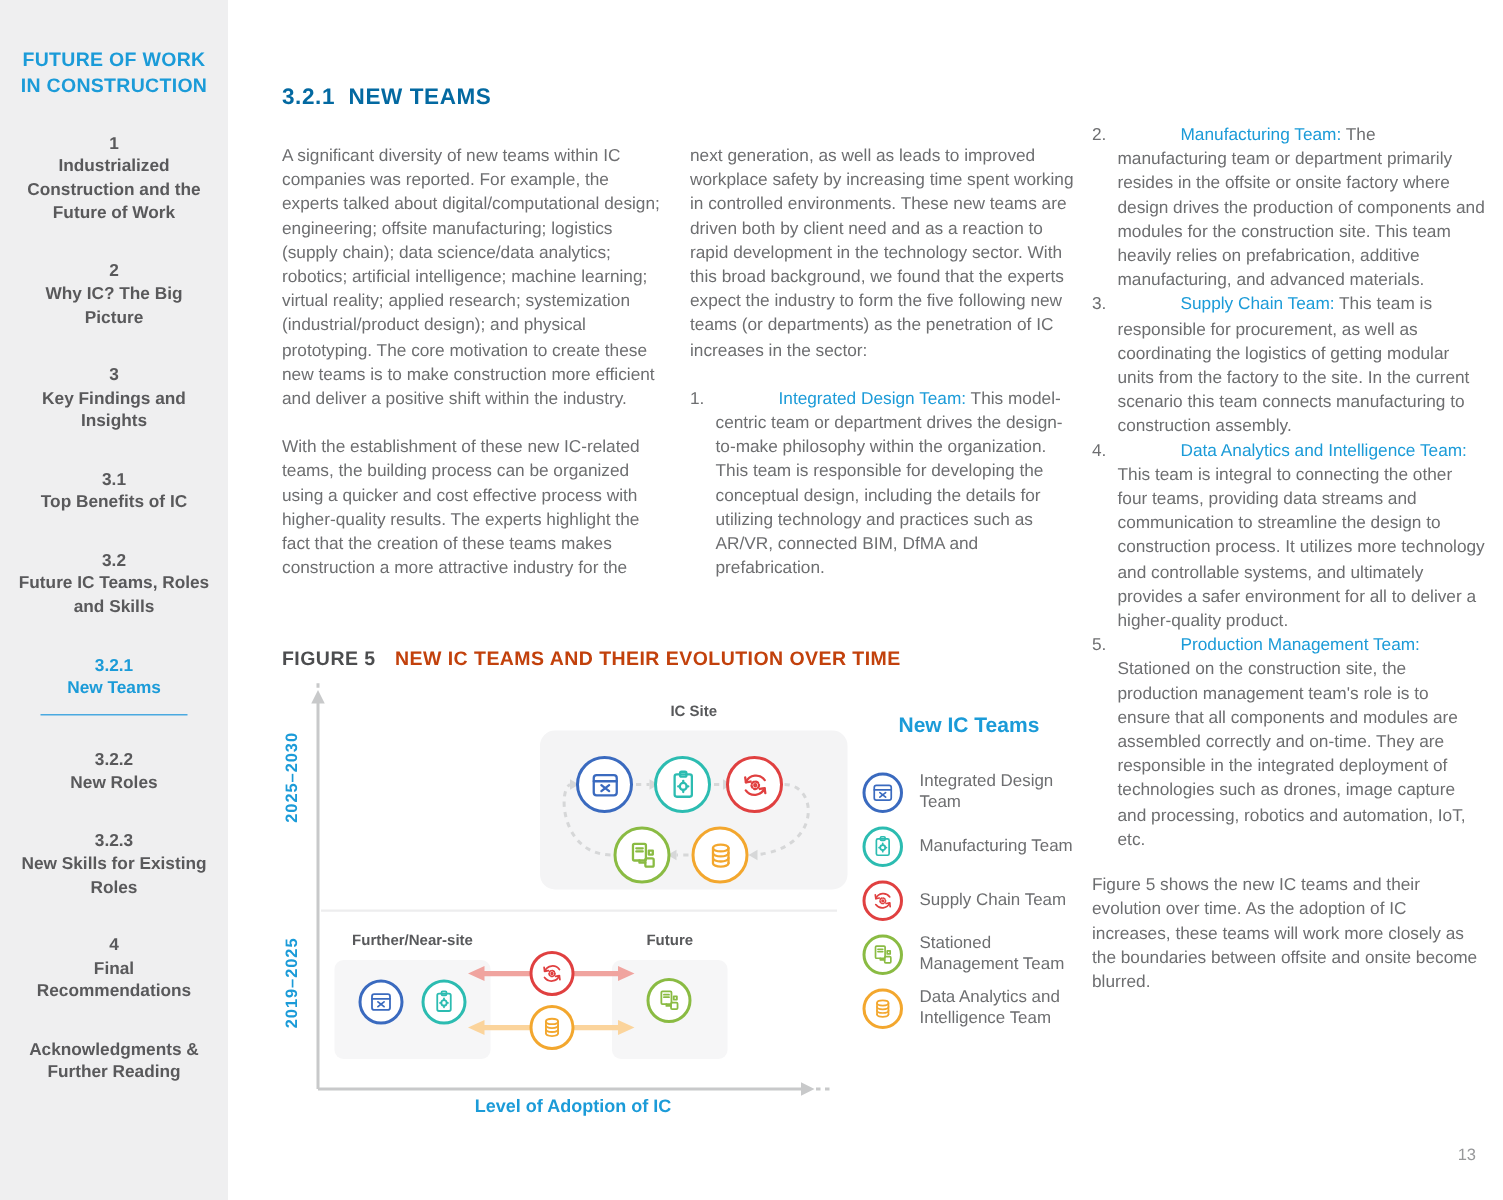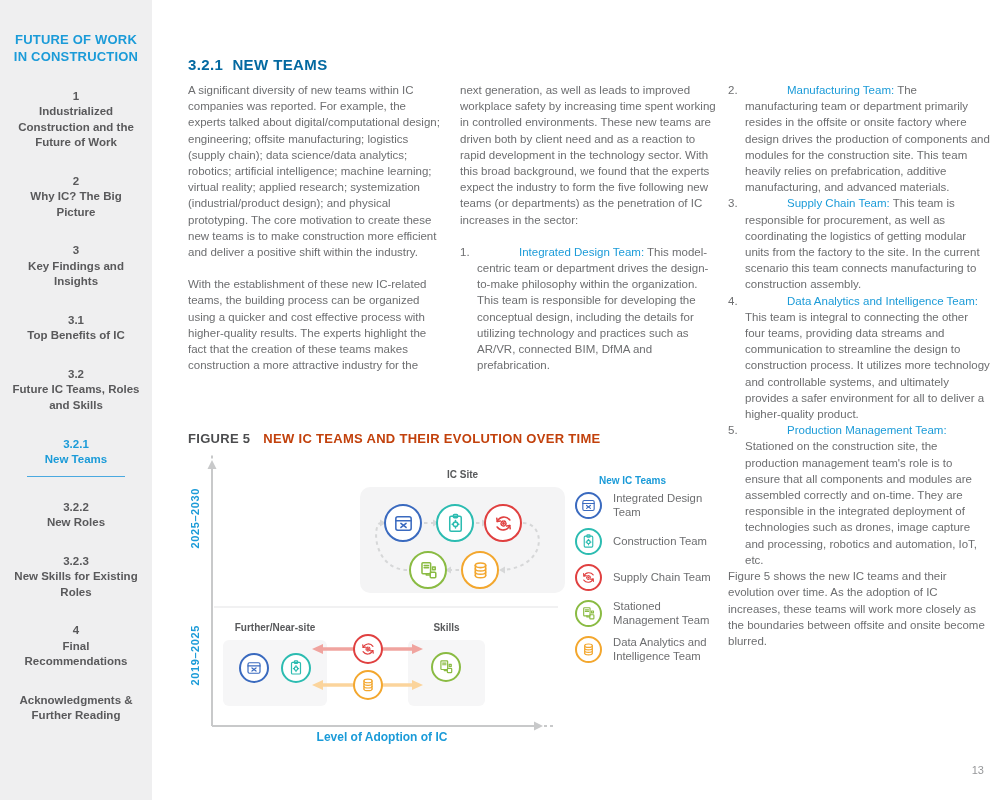--- a/index.html
+++ b/index.html
@@ -12,21 +12,21 @@
   .sidebar{position:absolute;left:0;top:0;width:152px;height:800px;background:#efeff0;text-align:center;}
   .sb-title{margin:32px 12px 0;color:#1b9bd8;font-size:13px;font-weight:bold;line-height:1.3;letter-spacing:.2px;}
   .sb-item{margin-top:23px;padding:0 10px;font-size:11.5px;font-weight:bold;color:#59595b;line-height:1.35;cursor:pointer;}
   .sb-item .sb-num{display:block;}
   .sb-item.active{color:#1b9bd8;}
   .sb-item.active::after{content:"";display:block;width:98px;margin:8px auto 0;border-bottom:1.5px solid #4aa9e0;}
   
   .heading{position:absolute;left:188px;top:46px;font-size:15px;font-weight:bold;color:#0369a1;letter-spacing:.4px;}
   .heading .hnum{margin-right:9px;}
   .col{position:absolute;top:82px;width:257px;font-size:11.5px;line-height:16.2px;color:#6d6e70;}
-  .col p{margin:0 0 16px 0;}
+  .col p{margin:14px 0 16px 0;}
   .col-1{left:188px;}
   .col-2{left:460px;}
   .col-3{left:728px;width:262px;}
   .num-item{display:flex;}
   .num-item .n{flex:none;width:17px;}
   .num-item .c{flex:1;}
   .lead{color:#1b9bd8;padding-left:42px;}
   .closing{margin-top:16px;}
   
   .fig-caption{position:absolute;left:188px;top:431px;font-size:13px;font-weight:bold;letter-spacing:.3px;}
@@ -49,21 +49,21 @@
   .xlab{position:absolute;left:24px;top:275px;width:340px;text-align:center;color:#1b9bd8;font-size:12px;font-weight:bold;}
   .circ{position:absolute;border:2px solid currentColor;border-radius:50%;background:#fff;
         display:flex;align-items:center;justify-content:center;box-sizing:border-box;}
   .c38{width:38px;height:38px;}
   .c38 svg{width:23px;height:23px;}
   .c30{width:30px;height:30px;}
   .c30 svg{width:18px;height:18px;}
   .icon-svg{stroke:currentColor;fill:none;stroke-width:1.6;stroke-linecap:round;stroke-linejoin:round;}
   
   .legend{position:absolute;left:387px;top:20px;width:160px;}
-  .legend-title{color:#1b9bd8;font-size:10px;font-weight:bold;margin-bottom:6px;padding-left:24px;}
+  .legend-title{color:#1b9bd8;font-size:14px;font-weight:bold;margin-bottom:24px;padding-left:24px;}
   .legend-item{display:flex;align-items:center;margin-bottom:9px;}
   .legend-item .lcirc{flex:none;width:27px;height:27px;border:2px solid currentColor;border-radius:50%;
         background:#fff;display:flex;align-items:center;justify-content:center;box-sizing:border-box;margin-right:11px;}
   .legend-item .lcirc svg{width:17px;height:17px;}
   .legend-label{font-size:11.3px;line-height:1.2;color:#6d6e70;width:114px;}
   .page-num{position:absolute;right:18px;bottom:24px;color:#97989a;font-size:11px;}
 </style>
 </head>
 <body>
 
@@ -204,21 +204,21 @@
     <polygon points="346,266.5 355,271 346,275.5" fill="#c8c9ca"></polygon>
     <line x1="356" y1="271" x2="366" y2="271" stroke="#c8c9ca" stroke-width="2" stroke-dasharray="3 3"></line>
     <line x1="26" y1="152" x2="370" y2="152" stroke="#ededee" stroke-width="1.5"></line>
   </svg>
 
   <div class="zone zone-top"></div>
   <div class="zone-label zl-top">IC Site</div>
   <div class="zone zone-bl"></div>
   <div class="zone-label zl-bl">Further/Near-site</div>
   <div class="zone zone-br"></div>
-  <div class="zone-label zl-br">Skills</div>
+  <div class="zone-label zl-br">Future</div>
 
   <div class="ylab ylab-top">2025–2030</div>
   <div class="ylab ylab-bottom">2019–2025</div>
   <div class="xlab">Level of Adoption of IC</div>
 
   <svg class="overlay">
     <g stroke="#d6d7d8" stroke-width="2" fill="none" stroke-dasharray="3.5 3.5">
       <line x1="236" y1="68" x2="245" y2="68"></line>
       <line x1="288" y1="68" x2="294" y2="68"></line>
       <path d="M 335 68 C 358 68 360 112 314 115"></path>
@@ -304,21 +304,21 @@
           </svg>
         </span>
       <span class="legend-label">Integrated Design Team</span>
     </div>
     <div class="legend-item">
       <span class="lcirc" style="color: rgb(44, 188, 177);">
           <svg class="icon-svg" viewBox="0 0 24 24">
             <use href="#sym-manufacturing"></use>
           </svg>
         </span>
-      <span class="legend-label">Construction Team</span>
+      <span class="legend-label">Manufacturing Team</span>
     </div>
     <div class="legend-item">
       <span class="lcirc" style="color: rgb(224, 64, 64);">
           <svg class="icon-svg" viewBox="0 0 24 24">
             <use href="#sym-supply"></use>
           </svg>
         </span>
       <span class="legend-label">Supply Chain Team</span>
     </div>
     <div class="legend-item">

